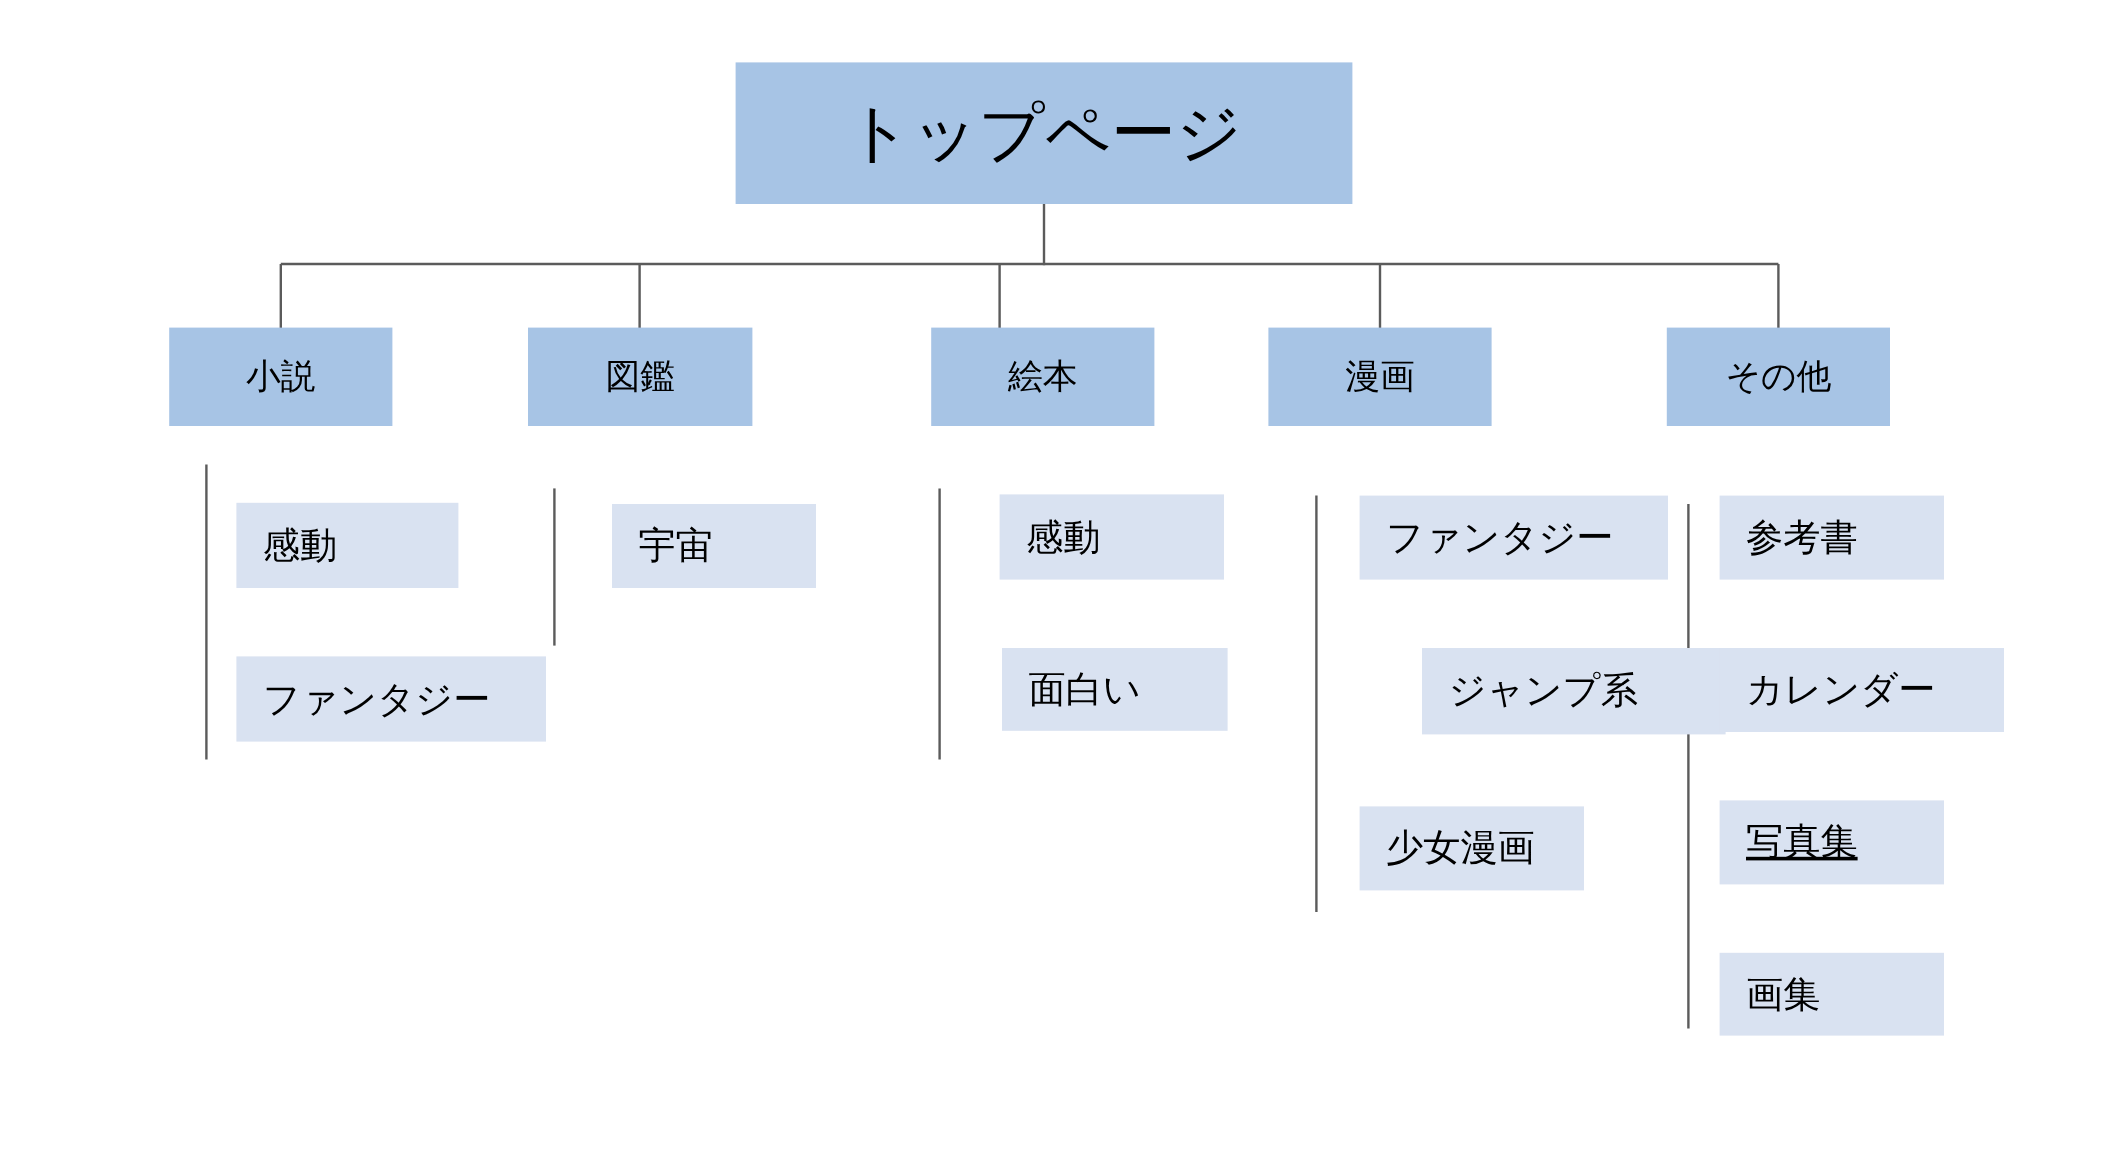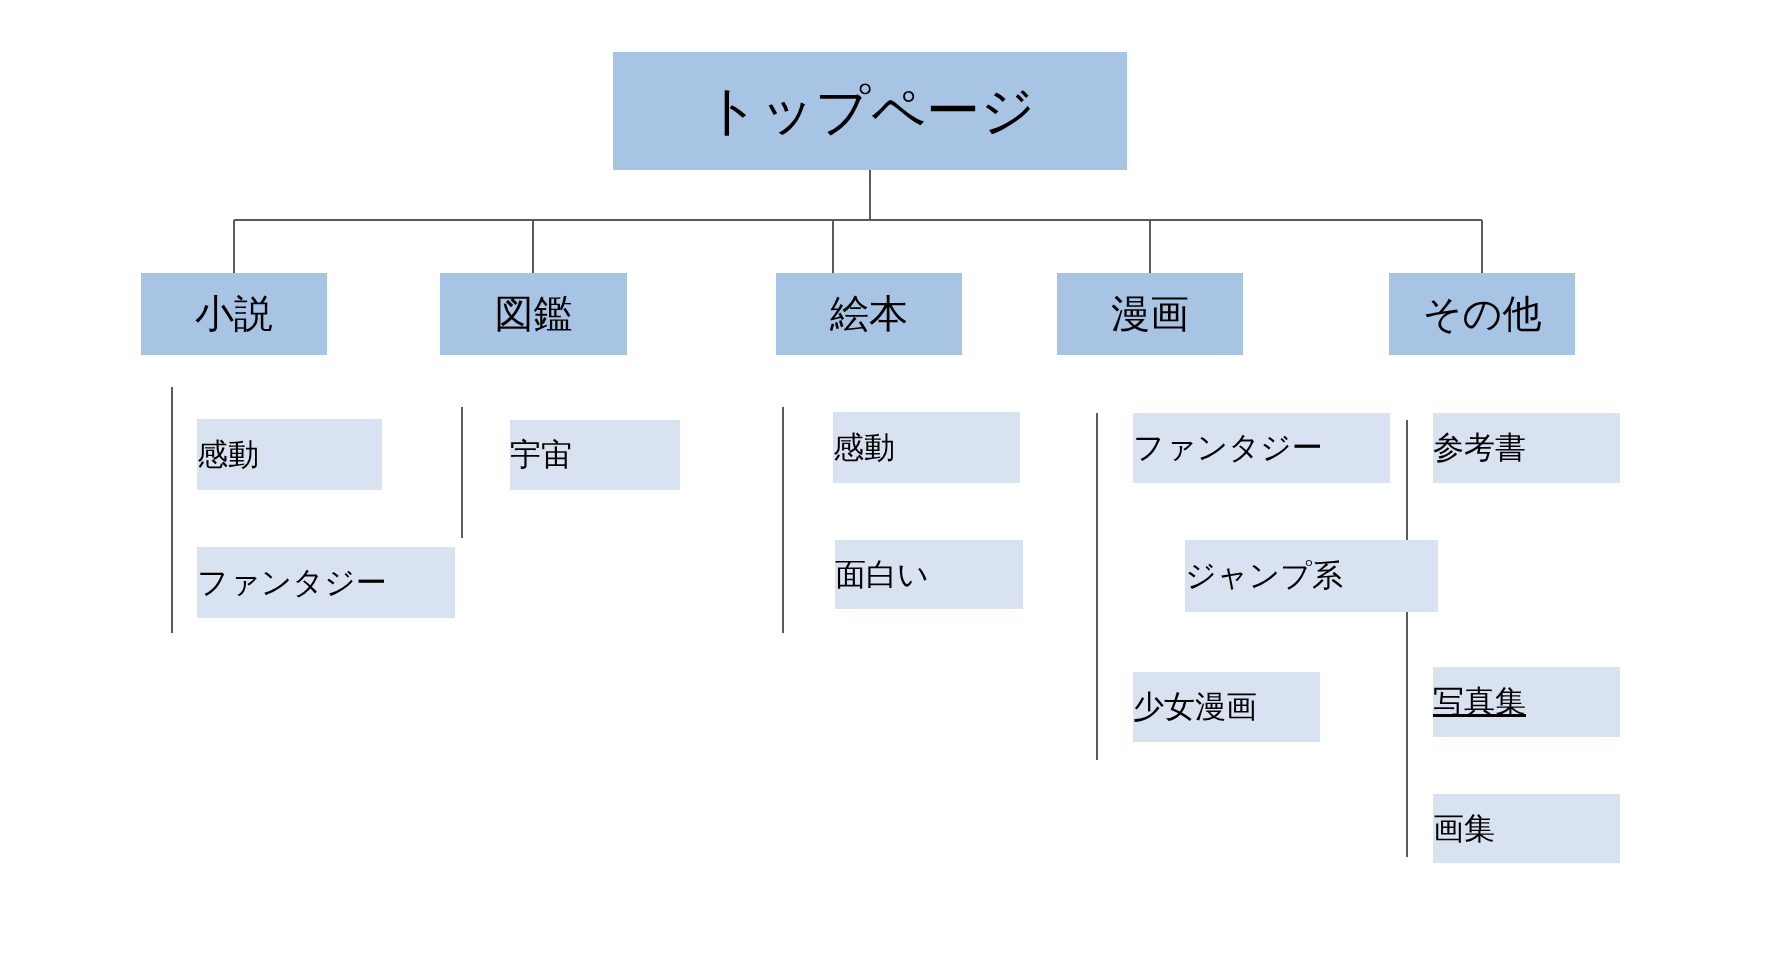--- a/index.html
+++ b/index.html
@@ -31,28 +31,29 @@
     position: absolute;
     display: flex;
     align-items: center;
     color: var(--text, #000000);
     box-sizing: border-box;
     white-space: nowrap;
   }
   .node.primary {
     background: var(--node-primary, #a7c4e5);
     justify-content: center;
-    font-size: 39px;
+    font-size: 29px;
   }
   .node.root {
     font-size: 54px;
   }
   .node.secondary {
     background: var(--node-secondary, #d9e2f1);
     justify-content: flex-start;
+    padding-left: 22px;
     font-size: 31px;
   }
 </style>
 </head>
 <body>
 
 <div class="canvas">
 
   <svg class="connectors" viewBox="0 0 1768 980" xmlns="http://www.w3.org/2000/svg">
 
@@ -87,16 +88,17 @@
   <div class="node secondary" style="left:510px; top:420px; width:170px; height:70px;">宇宙</div>
 
   <div class="node secondary" style="left:833px; top:412px; width:187px; height:71px;">感動</div>
   <div class="node secondary" style="left:835px; top:540px; width:188px; height:69px;">面白い</div>
 
   <div class="node secondary" style="left:1133px; top:413px; width:257px; height:70px;">ファンタジー</div>
   <div class="node secondary" style="left:1185px; top:540px; width:253px; height:72px;">ジャンプ系</div>
   <div class="node secondary" style="left:1133px; top:672px; width:187px; height:70px;">少女漫画</div>
 
   <div class="node secondary" style="left:1433px; top:413px; width:187px; height:70px;font-family:Liberation Mono, monospace;">参考書</div>
+  <div class="node secondary" style="left:1433px; top:540px; width:237px; height:70px;">カレンダー</div>
   <div class="node secondary" style="left:1433px; top:667px; width:187px; height:70px;text-decoration:underline;">写真集</div>
   <div class="node secondary" style="left:1433px; top:794px; width:187px; height:69px;">画集</div>
 
 </div>
 
 </body></html>

